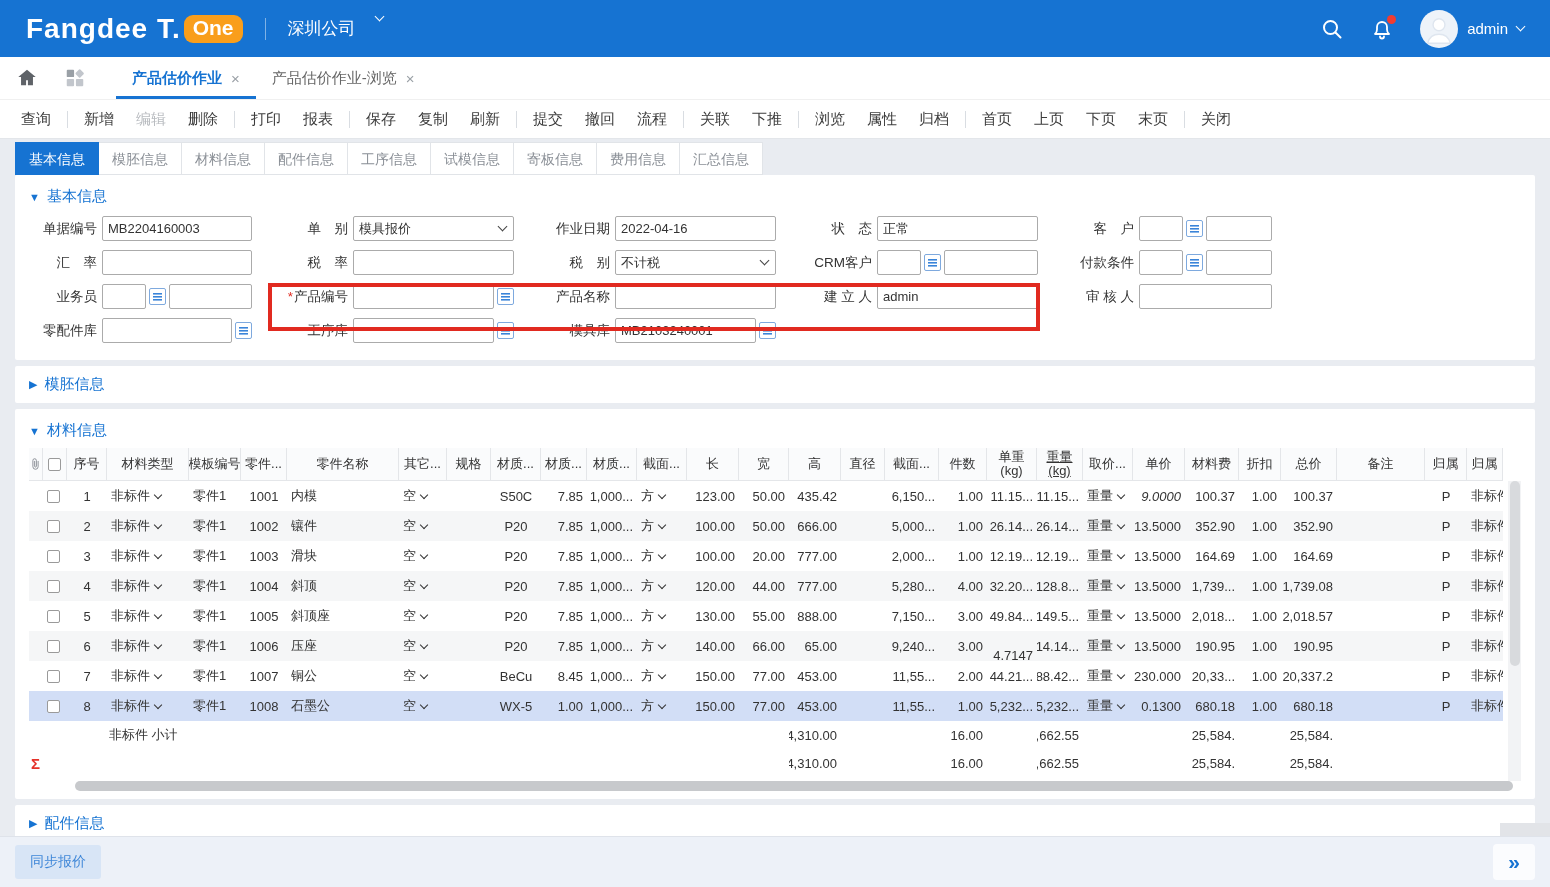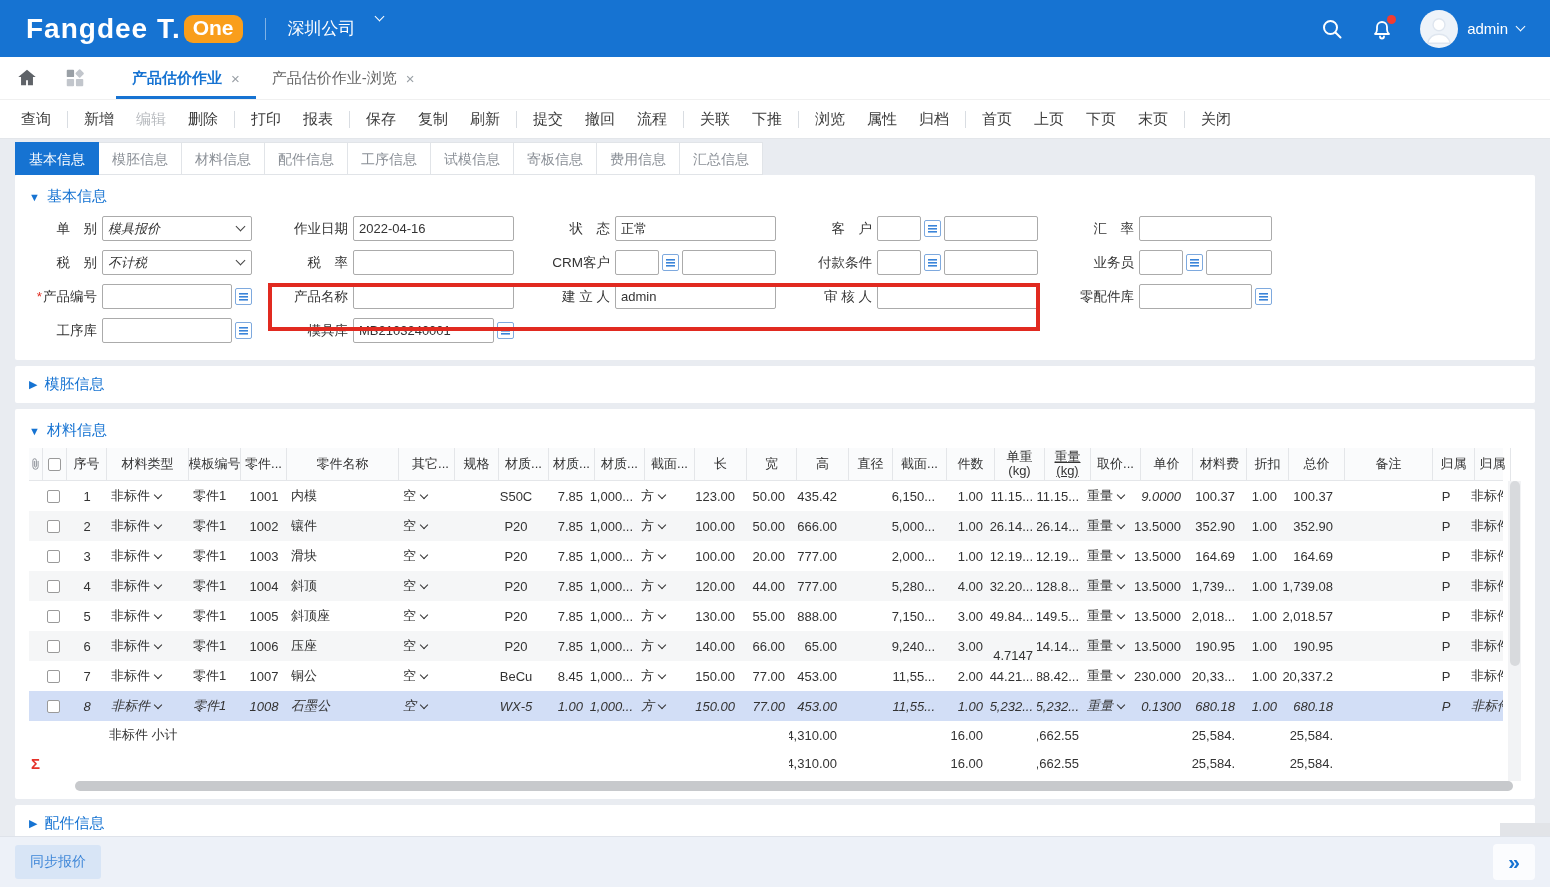--- a/index.html
+++ b/index.html
@@ -52,21 +52,21 @@
 
   
   .form-grid { display:grid; grid-template-columns:221px 232px 232px 232px 204px; column-gap:30px; row-gap:9px; padding:2px 2px 8px; }
   .f-cell { display:flex; align-items:center; }
   .f-lab { width:66px; min-width:66px; text-align:right; font-size:13.5px; color:#333; margin-right:5px; white-space:nowrap; }
   .f-lab.u { }
   .f-lab .req { color:#e02b20; margin-right:1px; }
   .f-ctl { flex:1; display:flex; align-items:center; gap:3px; min-width:0; }
   .inp { flex:1; min-width:0; height:25px; border:1px solid #ababab; border-radius:2px; background:#fff; font-size:13px; padding:0 5px; display:flex; align-items:center; white-space:nowrap; overflow:hidden; }
   .inp.sm { flex:0 0 44px; }
-  .sel { position:relative; padding-right:32px;font-style:italic; }
+  .sel { position:relative; padding-right:32px; }
   .sel .car { position:absolute; right:7px; top:10px; }
   .lk { flex:0 0 17px; width:17px; height:17px; border:1px solid #7ea9de; border-radius:2px; background-color:#fff;
         background-image:linear-gradient(#3a84d9,#3a84d9),linear-gradient(#3a84d9,#3a84d9),linear-gradient(#3a84d9,#3a84d9);
         background-repeat:no-repeat; background-size:9px 1.6px; background-position:3px 4px,3px 7px,3px 10px; cursor:pointer; }
 
   
   .red-annotation { position:absolute; left:268px; top:283px; width:772px; height:48px; border:4px solid #e12a20; z-index:30; pointer-events:none; }
 
   
   .tbl-outer { position:relative; }
@@ -211,20 +211,26 @@
       <div class="sec-tab">汇总信息</div>
     </div>
 
   <div class="panel first">
     <div class="sec-title">
       <span class="tri">▼</span>
       <span>基本信息</span>
     </div>
     <div class="form-grid" id="basic-form">
         <div class="f-cell">
+          <div class="f-lab">单据编号</div>
+          <div class="f-ctl">
+            <div class="inp">MB2204160003</div>
+          </div>
+        </div>
+        <div class="f-cell">
           <div class="f-lab">单　别</div>
           <div class="f-ctl">
             <div class="inp sel">模具报价<div class="car"></div></div>
           </div>
         </div>
         <div class="f-cell">
           <div class="f-lab">作业日期</div>
           <div class="f-ctl">
             <div class="inp">2022-04-16</div>
           </div>
@@ -243,29 +249,29 @@
             <div class="inp"></div>
           </div>
         </div>
         <div class="f-cell">
           <div class="f-lab">汇　率</div>
           <div class="f-ctl">
             <div class="inp"></div>
           </div>
         </div>
         <div class="f-cell">
+          <div class="f-lab">税　率</div>
+          <div class="f-ctl">
+            <div class="inp"></div>
+          </div>
+        </div>
+        <div class="f-cell">
           <div class="f-lab">税　别</div>
           <div class="f-ctl">
             <div class="inp sel">不计税<div class="car"></div></div>
-          </div>
-        </div>
-        <div class="f-cell">
-          <div class="f-lab">税　率</div>
-          <div class="f-ctl">
-            <div class="inp"></div>
           </div>
         </div>
         <div class="f-cell">
           <div class="f-lab u">CRM客户</div>
           <div class="f-ctl">
             <div class="inp sm"></div>
             <div class="lk"></div>
             <div class="inp"></div>
           </div>
         </div>
@@ -366,21 +372,21 @@
             </div>
             <div class="td" style="width: 52px; flex: 0 0 auto;">
               <div>模板编号</div>
             </div>
             <div class="td" style="width: 46px; flex: 0 0 auto;">
               <div>零件...</div>
             </div>
             <div class="td" style="width: 112px; flex: 0 0 auto;">
               <div>零件名称</div>
             </div>
-            <div class="td" style="width: 48px; flex: 0 0 auto; margin-left: 8px;">
+            <div class="td" style="width: 48px; flex: 0 0 auto;">
               <div>其它...</div>
             </div>
             <div class="td" style="width: 44px; flex: 0 0 auto;">
               <div>规格</div>
             </div>
             <div class="td" style="width: 50px; flex: 0 0 auto;">
               <div>材质...</div>
             </div>
             <div class="td" style="width: 46px; flex: 0 0 auto;">
               <div>材质...</div>

